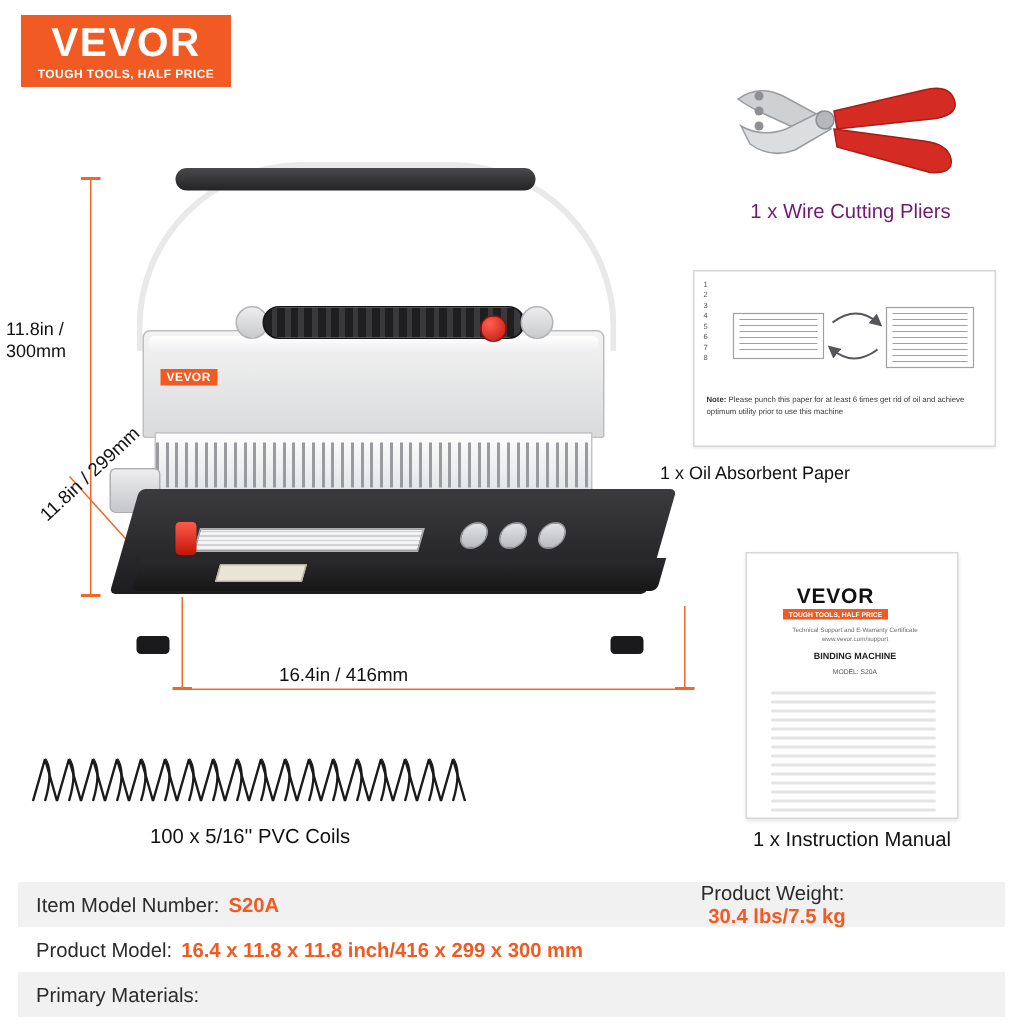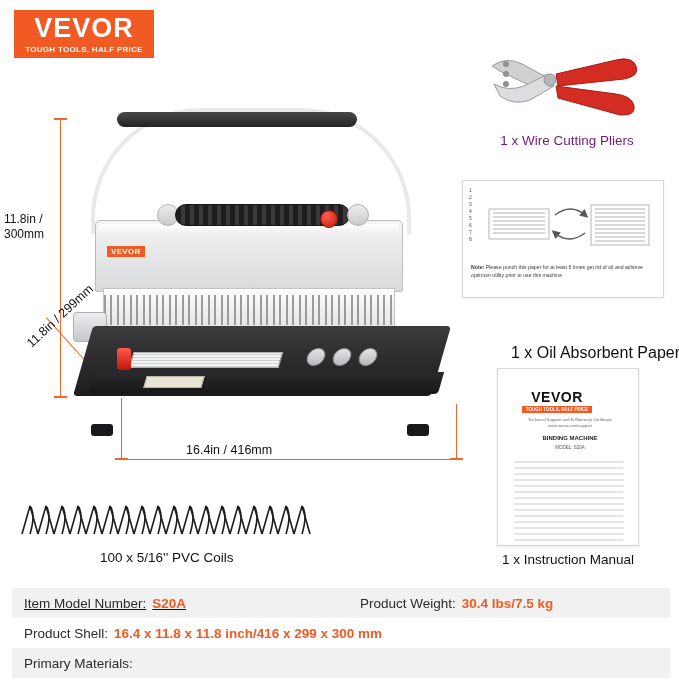--- a/index.html
+++ b/index.html
@@ -177,22 +177,22 @@
     position: absolute; left: 6px; top: 6px; font-size: 5px; line-height: 7px; color: #55565a;
   }
   .paper-diagram {
     position: absolute; left: 24px; top: 14px; width: 166px; height: 58px;
   }
   .paper-note {
     position: absolute; left: 8px; top: 82px; width: 188px;
     font-size: 5.2px; line-height: 8px; color: #3a3b3e;
   }
   .paper-note b { font-weight: bold; }
-  .cap-paper { position: absolute; left: 440px; top: 308px; width: 240px; text-align: right;
-               font-size: 16px; color:#111;margin-top:36px; }
+  .cap-paper { position: absolute; left: 440px; top: 308px; width: 240px; text-align: left;
+               font-size: 12px; color:#111; }
 
   .manual-card {
     position: absolute; left: 497px; top: 368px; width: 142px; height: 178px;
     background: #fff; border: 1px solid #d6d7d9; box-shadow: 0 1px 3px rgba(0,0,0,.10);
     overflow: hidden;
   }
   .manual-logo {
     position: absolute; left: 24px; top: 20px; width: 70px; text-align: center;
   }
   .manual-logo .w { font-size: 14px; font-weight: bold; color:#111; letter-spacing: .5px; }
@@ -215,22 +215,22 @@
   .spec-row {
     display: flex; align-items: center;
     height: 30px;
     font-size: 13.5px;
   }
   .spec-row.alt { background: #f1f1f1; }
   .spec-row.plain { background: #ffffff; }
   .spec-cell { display: flex; align-items: center; padding-left: 12px; }
   .spec-label { color: #2b2b2b; }
   .spec-value { color: #f15a22; font-weight: bold; margin-left: 6px; }
-  .c-left { width: 336px; text-decoration: underline; }
-  .c-right { width: 322px; }
+  .c-left { width: 336px; }
+  .c-right { width: 322px; flex-direction: column; }
 </style>
 </head>
 <body>
 
 <div class="page">
 
   <div class="logo">
     <div class="logo-word">VEVOR</div>
     <div class="logo-tag">TOUGH TOOLS, HALF PRICE</div>
   </div>
@@ -373,21 +373,21 @@
         <span class="spec-label">Item Model Number:</span>
         <span class="spec-value">S20A</span>
       </div>
       <div class="spec-cell c-right">
         <span class="spec-label">Product Weight:</span>
         <span class="spec-value">30.4 lbs/7.5 kg</span>
       </div>
     </div>
     <div class="spec-row plain">
       <div class="spec-cell" style="width:658px;">
-        <span class="spec-label">Product Shell:</span>
+        <span class="spec-label">Product Model:</span>
         <span class="spec-value">16.4 x 11.8 x 11.8 inch/416 x 299 x 300 mm</span>
       </div>
     </div>
     <div class="spec-row alt">
       <div class="spec-cell" style="width:658px;gap:44px;">
         <span class="spec-label">Primary Materials:</span>
       </div>
     </div>
   </div>
 

